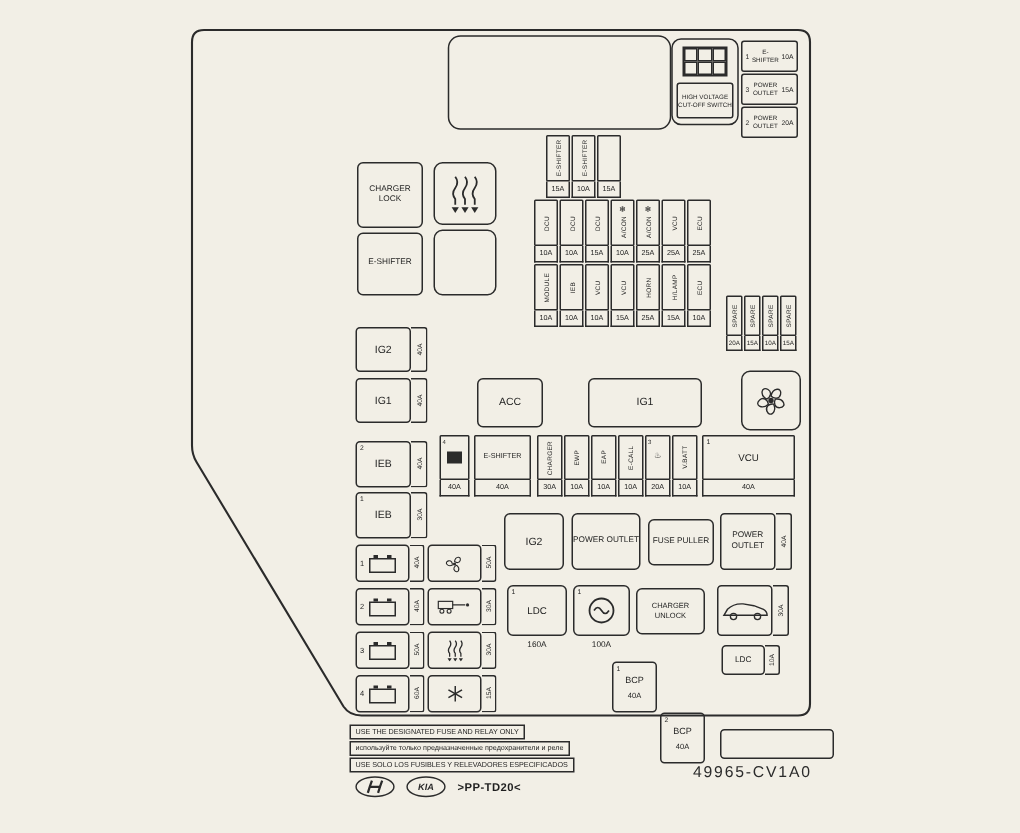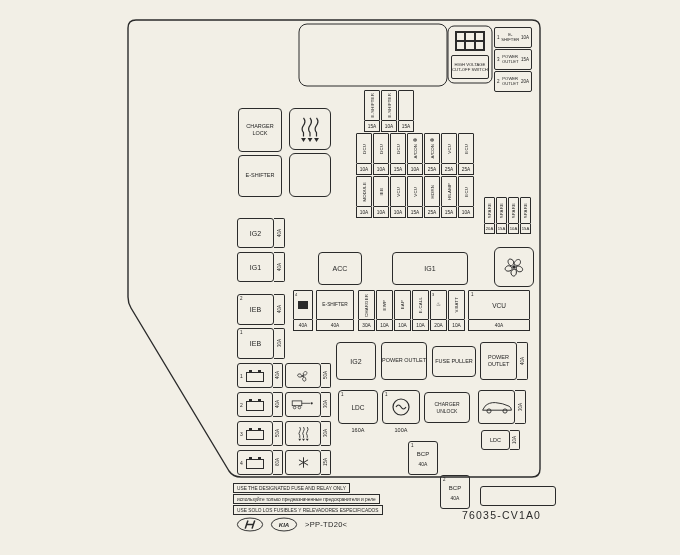--- a/index.html
+++ b/index.html
@@ -49,21 +49,21 @@
   .battwrap{display:flex}
   .batmain{width:34px;border:1px solid #2b2b2b;border-radius:3px;position:relative;
            display:flex;align-items:center;justify-content:center}
   .batticon{width:16px;height:8px;border:1.2px solid #2b2b2b;position:relative;margin-top:3px}
   .batticon::before,.batticon::after{content:"";position:absolute;top:-3.2px;width:3px;height:2.4px;background:#2b2b2b}
   .batticon::before{left:2px}.batticon::after{right:2px}
   .bnum{position:absolute;left:2px;top:50%;transform:translateY(-50%);font-size:5px}
   .note{border:1px solid #2b2b2b;font-size:4.8px;padding:1.5px 3px;margin-bottom:1px;
         width:fit-content;white-space:nowrap}
   .pn{font-size:10.5px;letter-spacing:1.2px;color:#2b2b2b}
-  .mat{font-size:7.5px;font-weight:normal;letter-spacing:.3px}
+  .mat{font-size:7.5px;font-weight:bold;letter-spacing:.3px}
   .bcpbox{border:1px solid #2b2b2b;border-radius:3px;position:relative;display:flex;
           flex-direction:column;align-items:center;box-sizing:border-box}
   .bcplab{font-size:6px;margin-top:9px}
   .bcpamp{font-size:5px;margin-top:4px}
   svg{display:block}
 </style>
 </head>
 <body>
 
 <div id="stage">
@@ -621,15 +621,15 @@
   </div>
   <div class="abs" style="left:270px;top:517px">
     <svg width="28" height="15" viewBox="0 0 40 22">
       <ellipse cx="20" cy="11" rx="18.5" ry="9.5" fill="none" stroke="#2b2b2b" stroke-width="1.4"></ellipse>
       <text x="20" y="14.5" text-anchor="middle" font-size="9" font-family="Liberation Sans, sans-serif" font-style="italic" font-weight="bold" fill="#2b2b2b">KIA</text>
     </svg>
   </div>
   <div class="abs mat" style="left:305px;top:520px">&gt;PP-TD20&lt;</div>
 
   <div class="abs box" style="left:480px;top:486px;width:76px;height:20px;border-radius:3px"></div>
-  <div class="abs pn" style="left:462px;top:509px">76035-CV1A0</div>
+  <div class="abs pn" style="left:462px;top:509px">49965-CV1A0</div>
 
 </div>
 
 </body></html>

